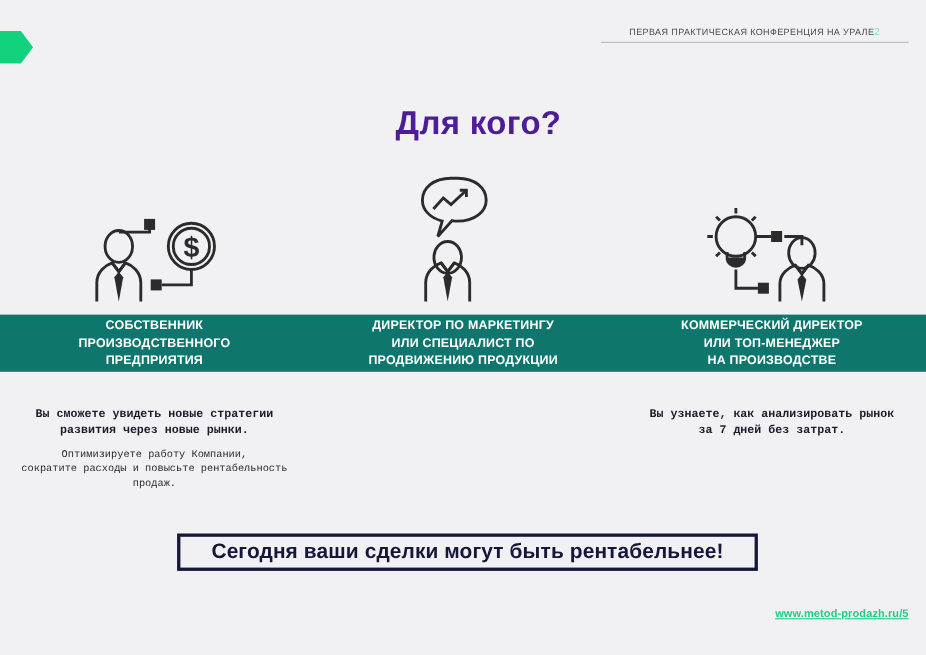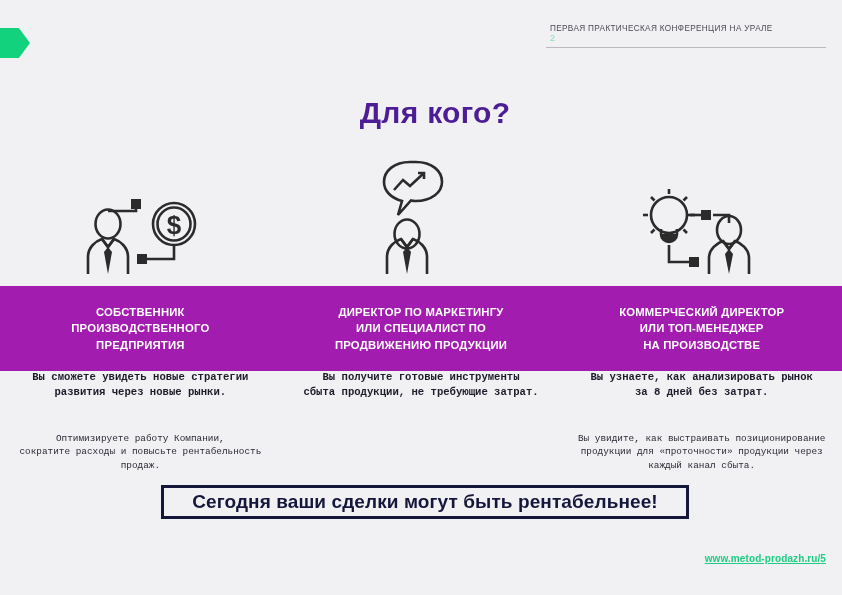--- a/index.html
+++ b/index.html
@@ -35,21 +35,20 @@
     right: 16px;
     top: 24px;
     width: 280px;
     text-align: left;
   }
   .header-line {
     display: flex;
     align-items: baseline;
     justify-content: center;
     padding: 0 4px 4px 4px;
-    flex-direction: column;
   }
   .header-title {
     font-size: 8.2px;
     letter-spacing: 0.35px;
     color: #4a4a52;
     font-weight: 400;
     white-space: nowrap;
   }
   .header-page-num {
     font-size: 9px;
@@ -93,22 +92,22 @@
     height: 120px;
   }
   .icon-cell svg { display: block; }
 
   
   .green-band {
     position: absolute;
     top: 286px;
     left: 0;
     width: 842px;
-    height: 85px;
-    background: #a21caf;
+    height: 52px;
+    background: #0f766e;
     display: flex;
     justify-content: space-between;
   }
   .band-cell {
     flex: 1;
     display: flex;
     align-items: center;
     justify-content: center;
     text-align: center;
     padding: 0 8px;
@@ -142,21 +141,21 @@
     font-size: 10.6px;
     font-weight: bold;
     line-height: 1.42;
     white-space: pre-line;
   }
   .body-sub {
     color: #2a2a36;
     font-size: 9.4px;
     font-weight: 400;
     line-height: 1.42;
-    margin-top: 32px;
+    margin-top: 6px;
     white-space: pre-line;
   }
 
   
   .callout {
     position: absolute;
     left: 161px;
     top: 485px;
     width: 528px;
     height: 34px;
@@ -317,29 +316,24 @@
 
 <div class="body-row">
   <div class="body-cell">
     <div class="body-lead">Вы сможете увидеть новые стратегии
 развития через новые рынки.</div>
     <div class="body-sub">Оптимизируете работу Компании,
 сократите расходы и повысьте рентабельность
 продаж.</div>
   </div>
   <div class="body-cell">
-    <div class="body-lead">Вы получите готовые инструменты
-сбыта продукции, не требующие затрат.</div>
   </div>
   <div class="body-cell">
     <div class="body-lead">Вы узнаете, как анализировать рынок
-за 8 дней без затрат.</div>
-    <div class="body-sub">Вы увидите, как выстраивать  позиционирование
-продукции для «проточности» продукции через
-каждый канал сбыта.</div>
+за 7 дней без затрат.</div>
   </div>
 </div>
 
 <div class="callout">
   <div class="callout-text">Сегодня ваши сделки могут быть рентабельнее!</div>
 </div>
 
 <a class="footer-url" href="#">www.metod-prodazh.ru/5</a>
 
 </body></html>

